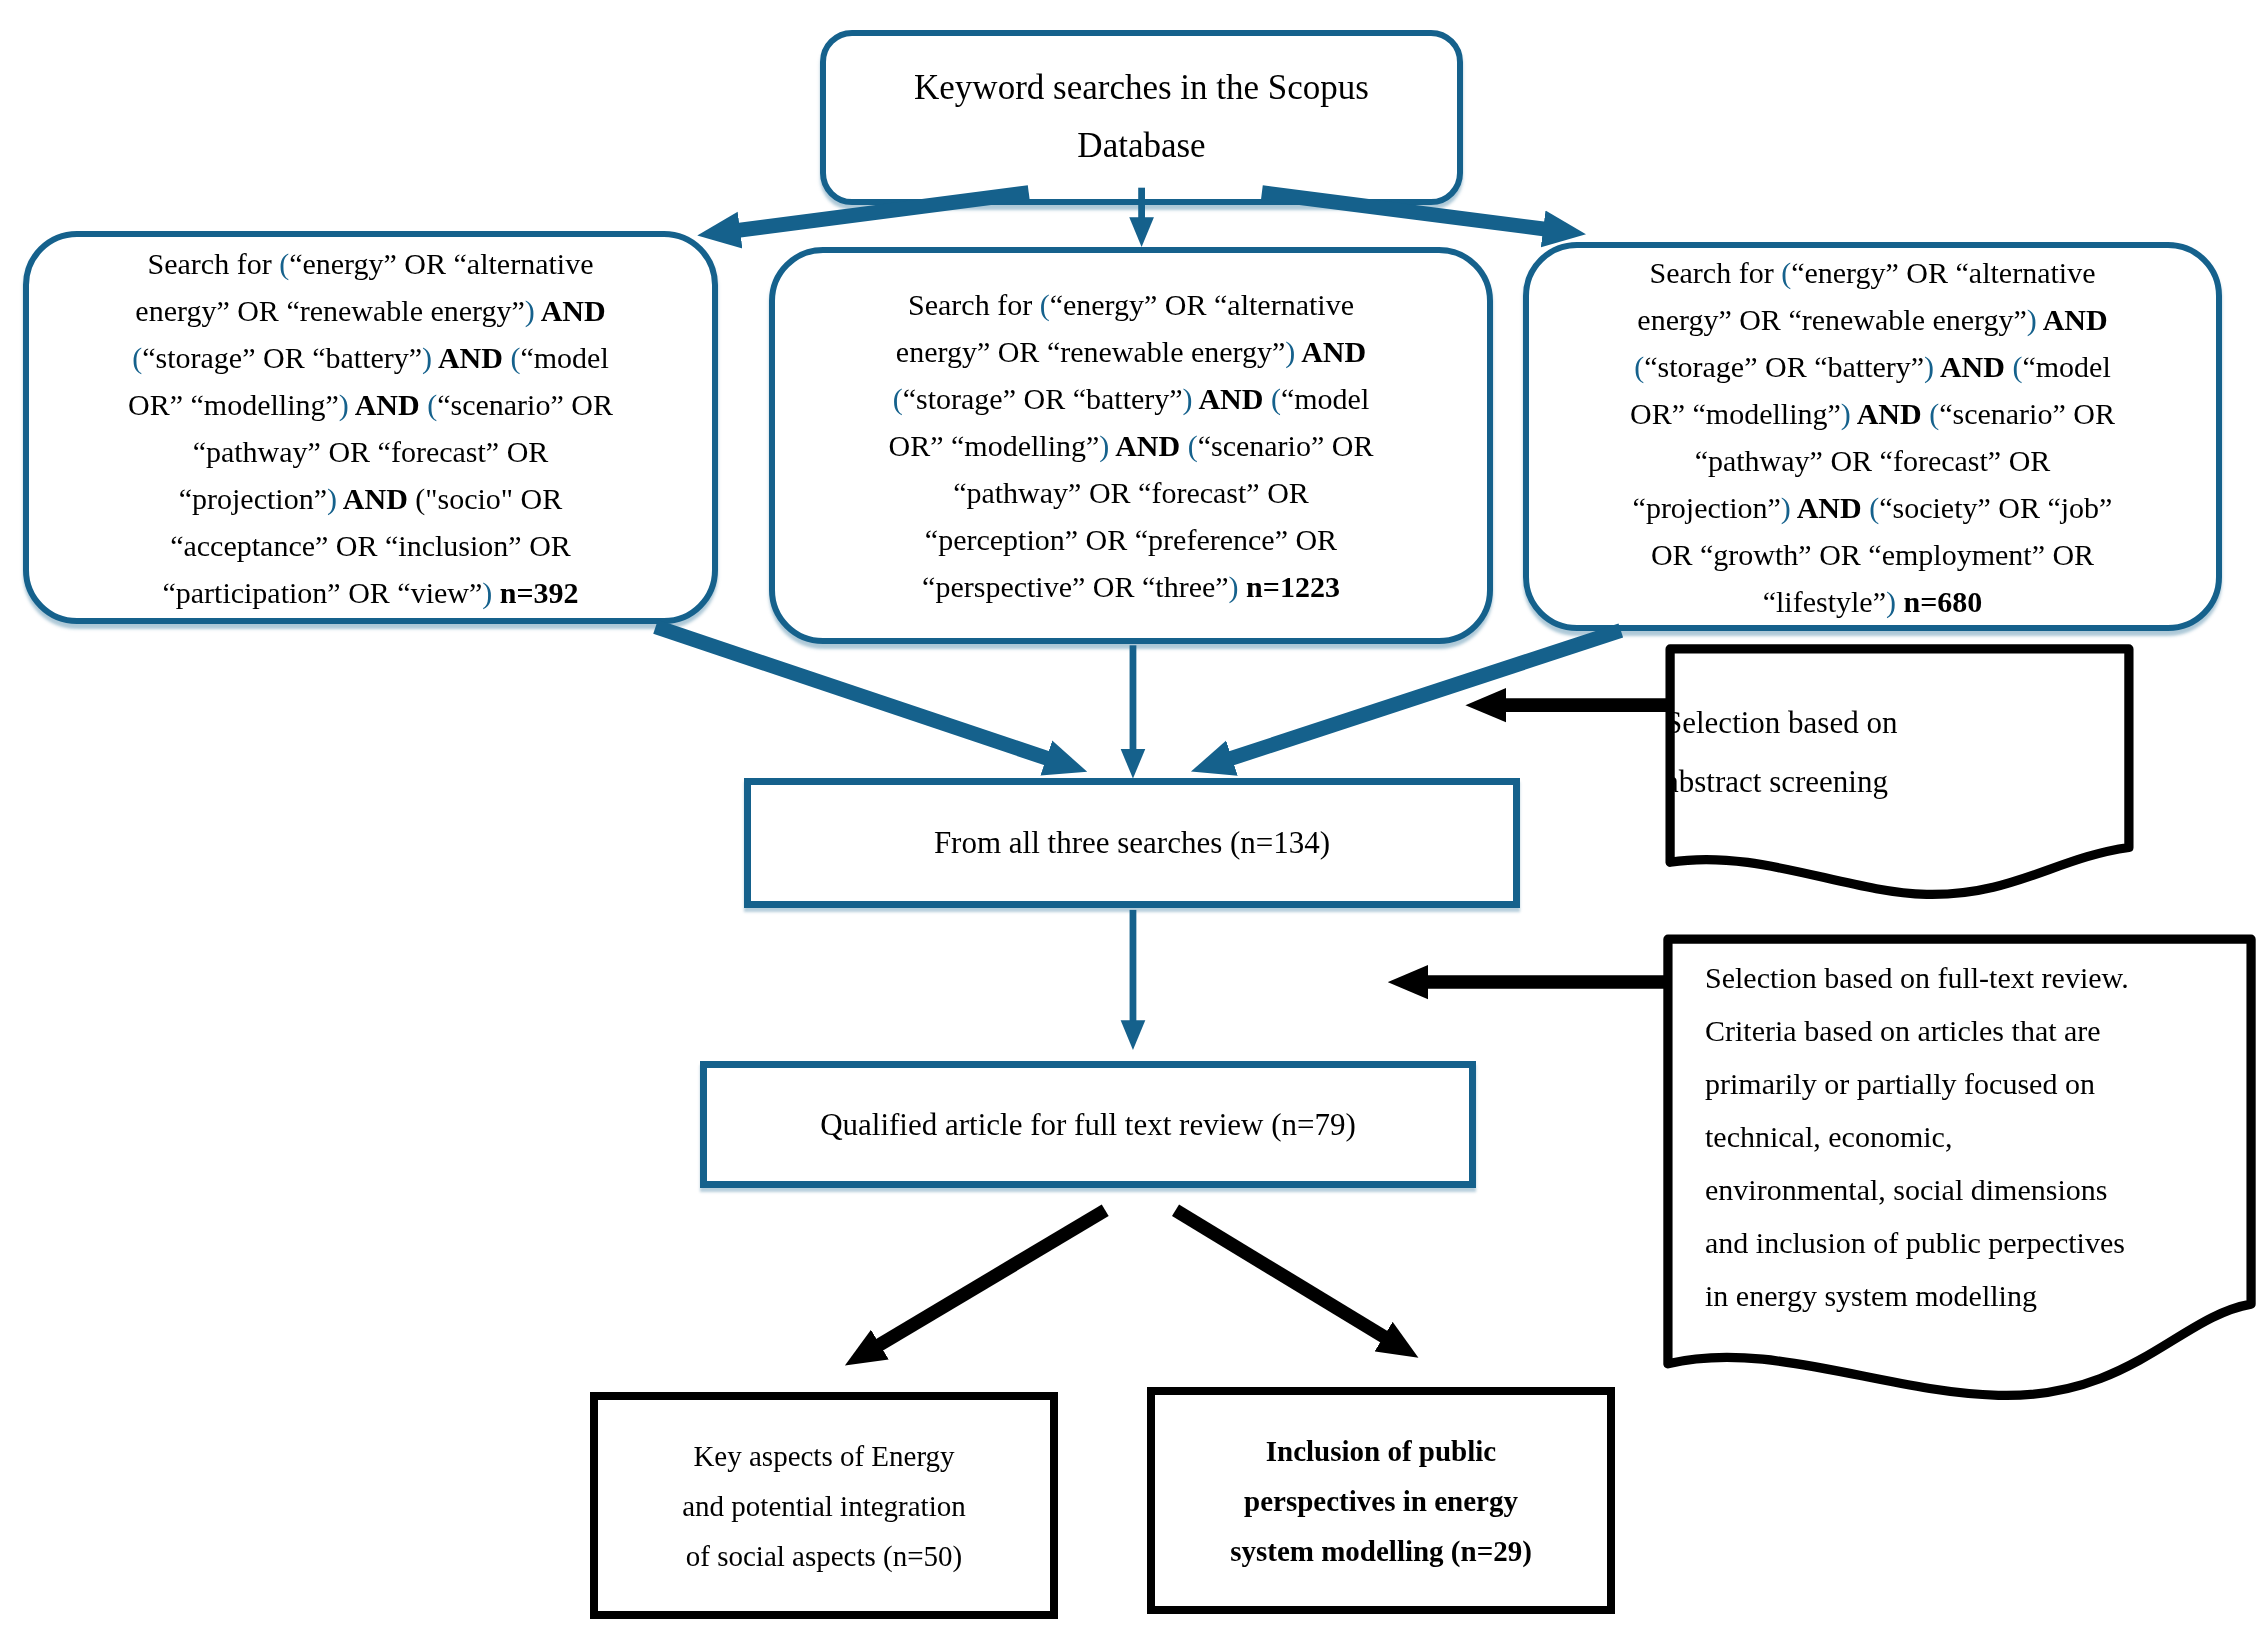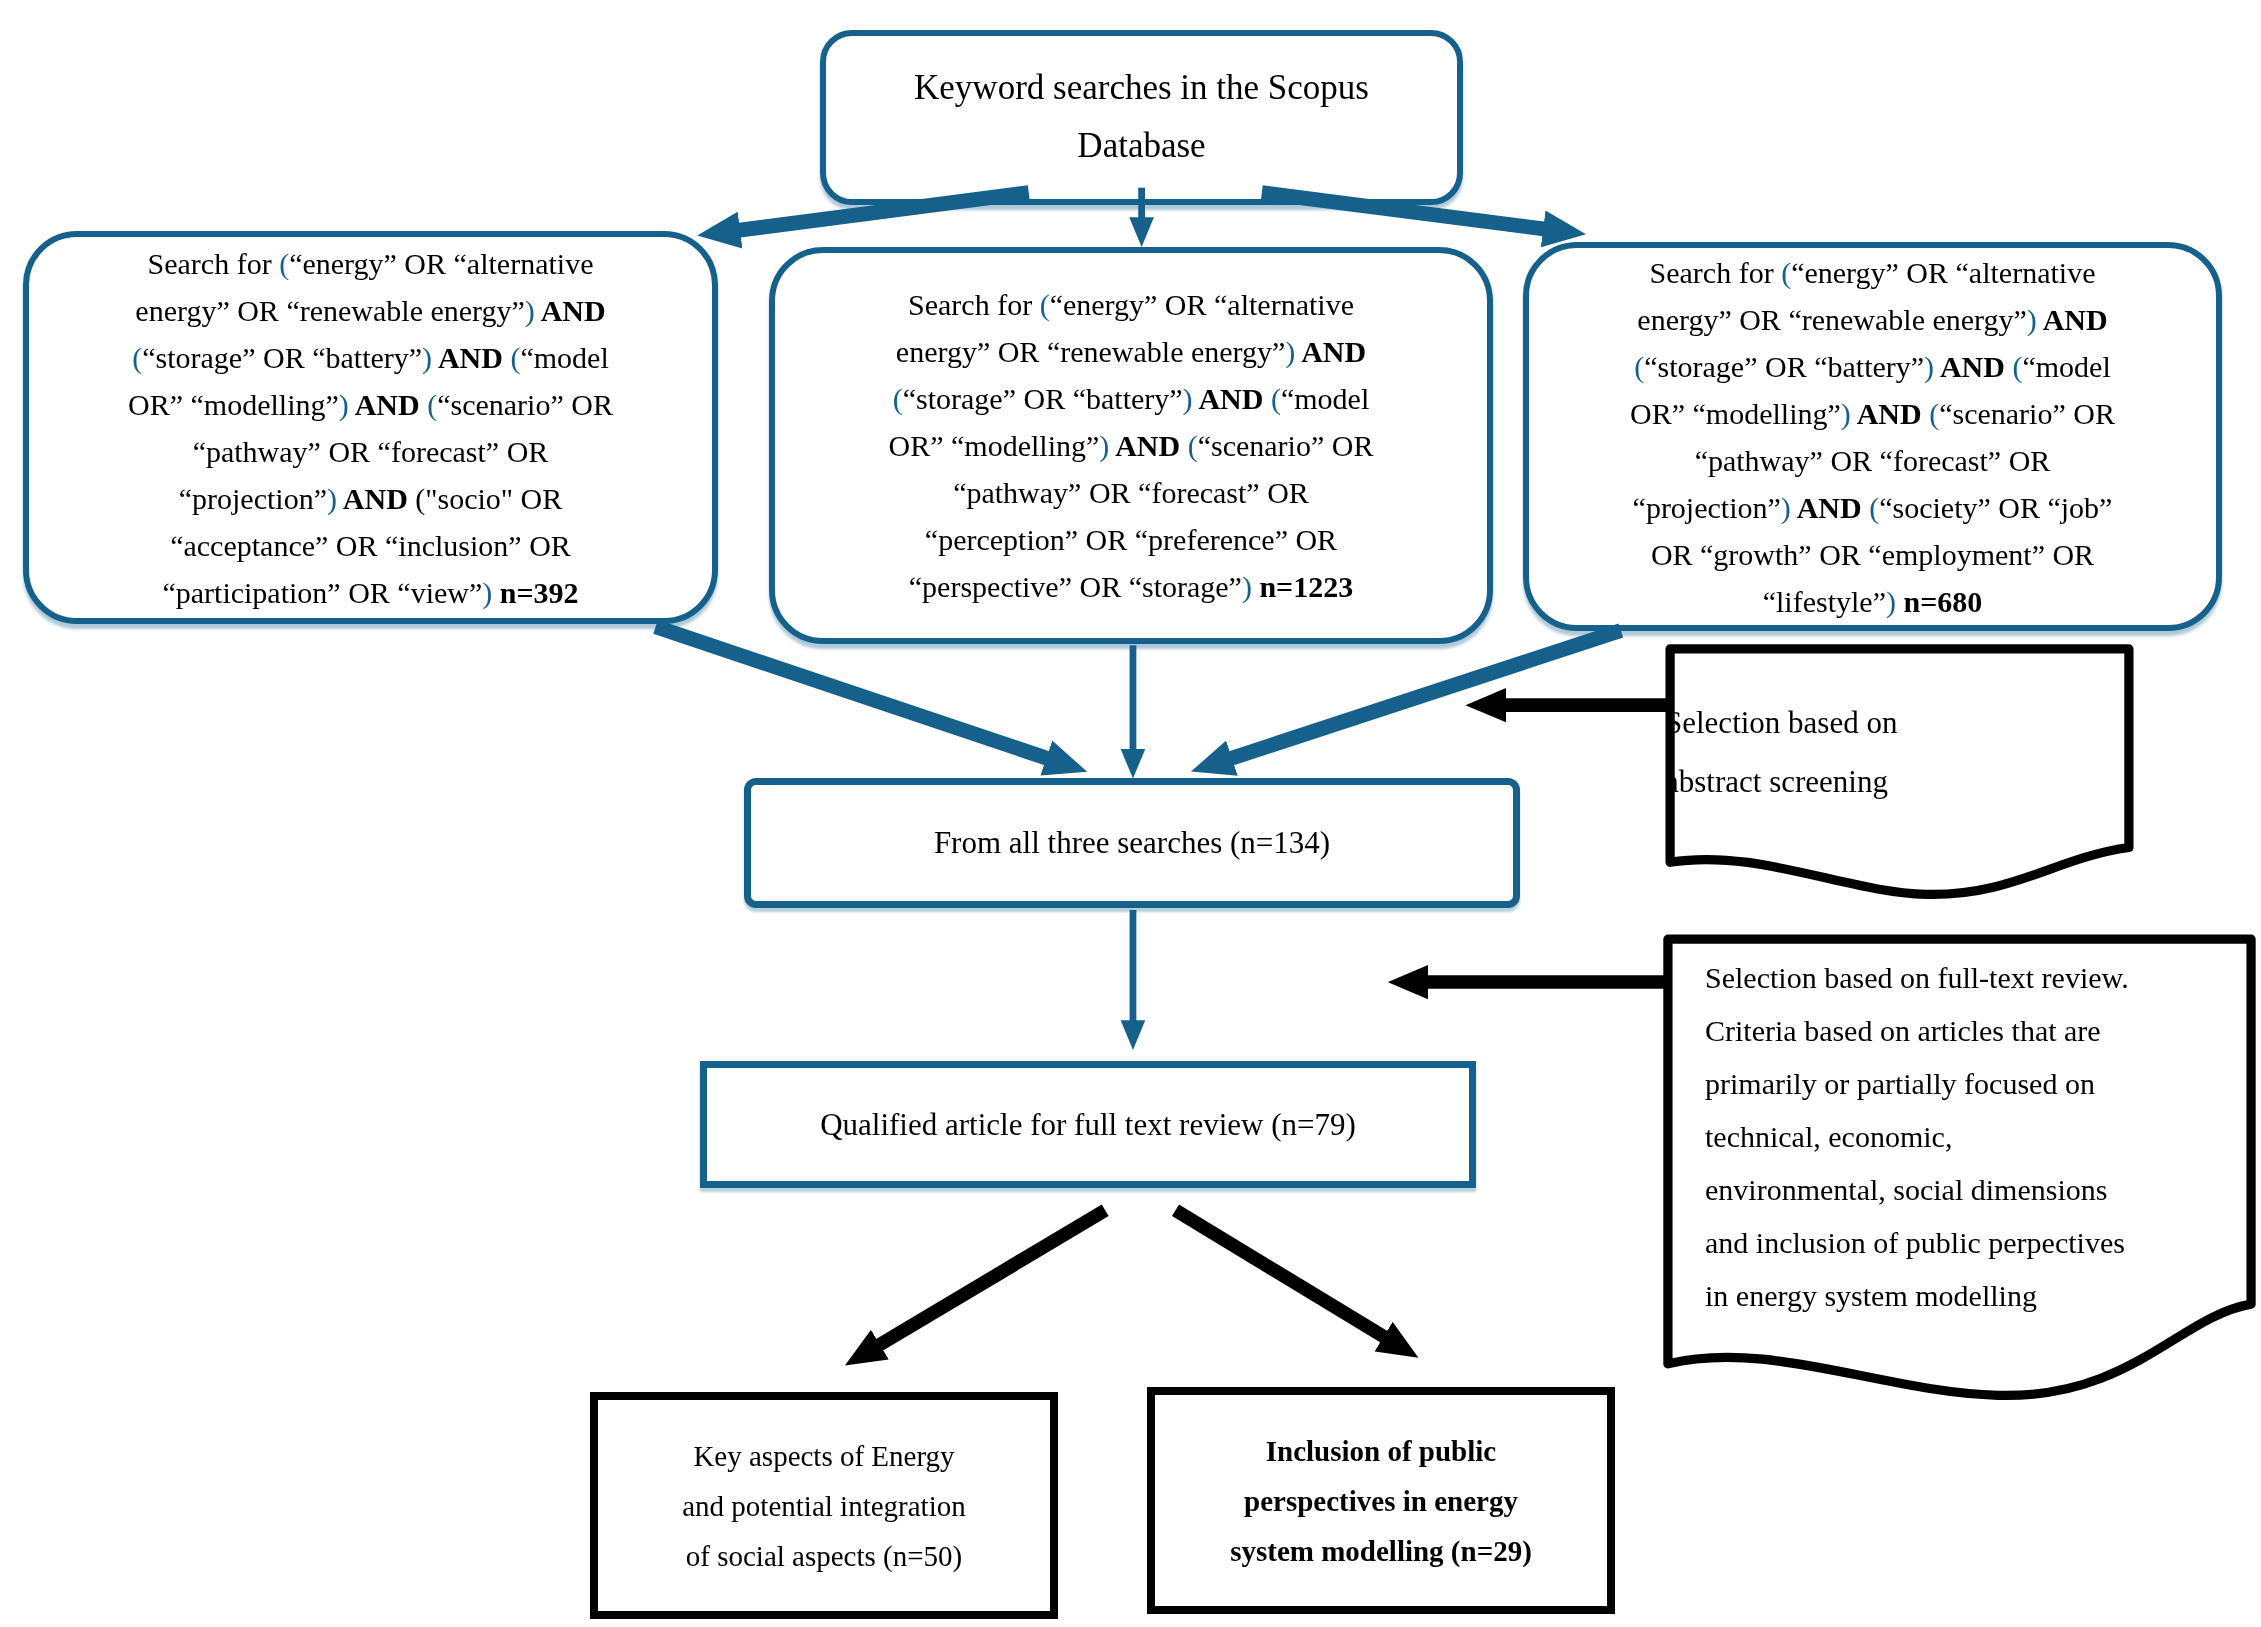--- a/index.html
+++ b/index.html
@@ -51,35 +51,35 @@
     <div><span class="seg-p">“participation” OR “view”</span><span class="seg-t">)</span><span class="seg-b"> n=392</span></div>
   </div>
 
 <div class="box teal-round center-col search-text" style="left:769px;top:247px;width:724px;height:397px;">
     <div><span class="seg-p">Search for </span><span class="seg-t">(</span><span class="seg-p">“energy” OR “alternative</span></div>
     <div><span class="seg-p">energy” OR “renewable energy”</span><span class="seg-t">)</span><span class="seg-b"> AND</span></div>
     <div><span class="seg-t">(</span><span class="seg-p">“storage” OR “battery”</span><span class="seg-t">)</span><span class="seg-b"> AND </span><span class="seg-t">(</span><span class="seg-p">“model</span></div>
     <div><span class="seg-p">OR” “modelling”</span><span class="seg-t">)</span><span class="seg-b"> AND </span><span class="seg-t">(</span><span class="seg-p">“scenario” OR</span></div>
     <div><span class="seg-p">“pathway” OR “forecast” OR</span></div>
     <div><span class="seg-p">“perception” OR “preference” OR</span></div>
-    <div><span class="seg-p">“perspective” OR “storage”</span><span class="seg-t">)</span><span class="seg-b"> n=1223</span></div>
+    <div><span class="seg-p">“perspective” OR “three”</span><span class="seg-t">)</span><span class="seg-b"> n=1223</span></div>
   </div>
 
 <div class="box teal-round center-col search-text" style="left:1523px;top:242px;width:699px;height:389px;">
     <div><span class="seg-p">Search for </span><span class="seg-t">(</span><span class="seg-p">“energy” OR “alternative</span></div>
     <div><span class="seg-p">energy” OR “renewable energy”</span><span class="seg-t">)</span><span class="seg-b"> AND</span></div>
     <div><span class="seg-t">(</span><span class="seg-p">“storage” OR “battery”</span><span class="seg-t">)</span><span class="seg-b"> AND </span><span class="seg-t">(</span><span class="seg-p">“model</span></div>
     <div><span class="seg-p">OR” “modelling”</span><span class="seg-t">)</span><span class="seg-b"> AND </span><span class="seg-t">(</span><span class="seg-p">“scenario” OR</span></div>
     <div><span class="seg-p">“pathway” OR “forecast” OR</span></div>
     <div><span class="seg-p">“projection”</span><span class="seg-t">)</span><span class="seg-b"> AND </span><span class="seg-t">(</span><span class="seg-p">“society” OR “job”</span></div>
     <div><span class="seg-p">OR “growth” OR “employment” OR</span></div>
     <div><span class="seg-p">“lifestyle”</span><span class="seg-t">)</span><span class="seg-b"> n=680</span></div>
   </div>
 
-<div class="box teal-rect center-col plain-text" style="left:744px;top:778px;width:776px;height:130px;border-radius:12px;">
+<div class="box teal-rect center-col plain-text" style="left:744px;top:778px;width:776px;height:130px;">
   <span>From all three searches (n=134)</span>
 </div>
 
 <div class="box teal-rect center-col plain-text" style="left:700px;top:1061px;width:776px;height:127px;">
   <span>Qualified article for full text review (n=79)</span>
 </div>
 
 <div class="doc" style="left:1665px;top:644px;width:469px;height:259px;">
   <svg width="469" height="259" viewBox="0 0 760 420">
     <path d="M8,8 L752,8 L752,330 C635,346 563,409 424,406 C294,403 150,331 8,354 Z" fill="#ffffff" stroke="#000000" stroke-width="15" stroke-linejoin="round"></path>

